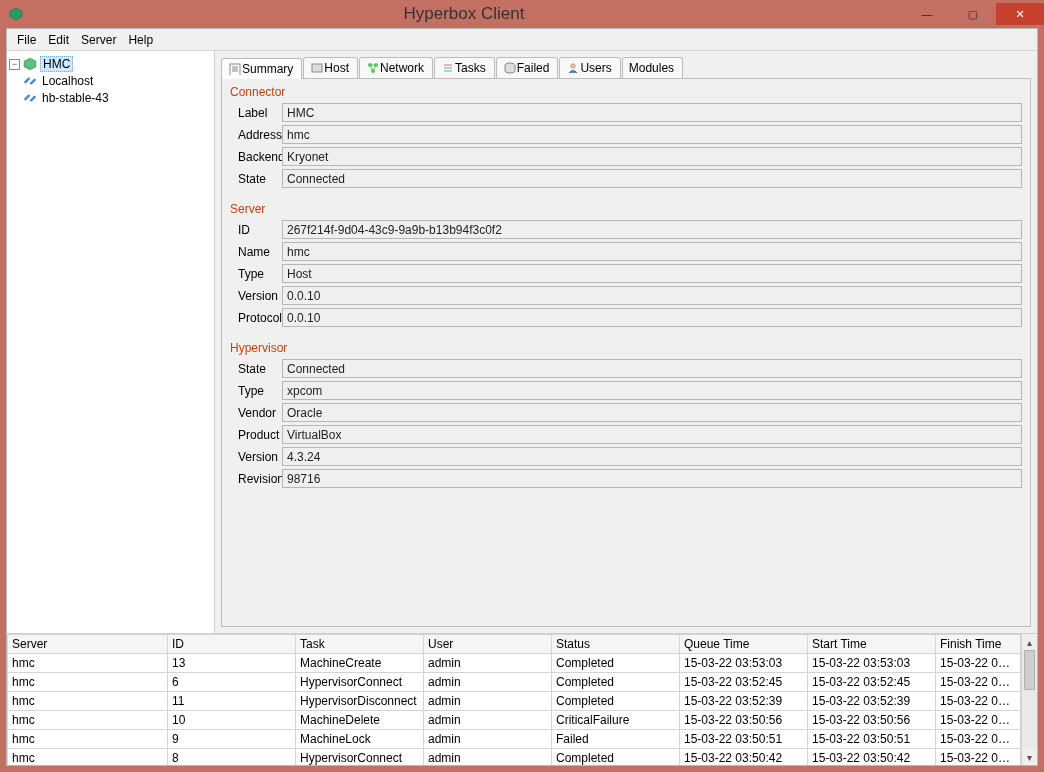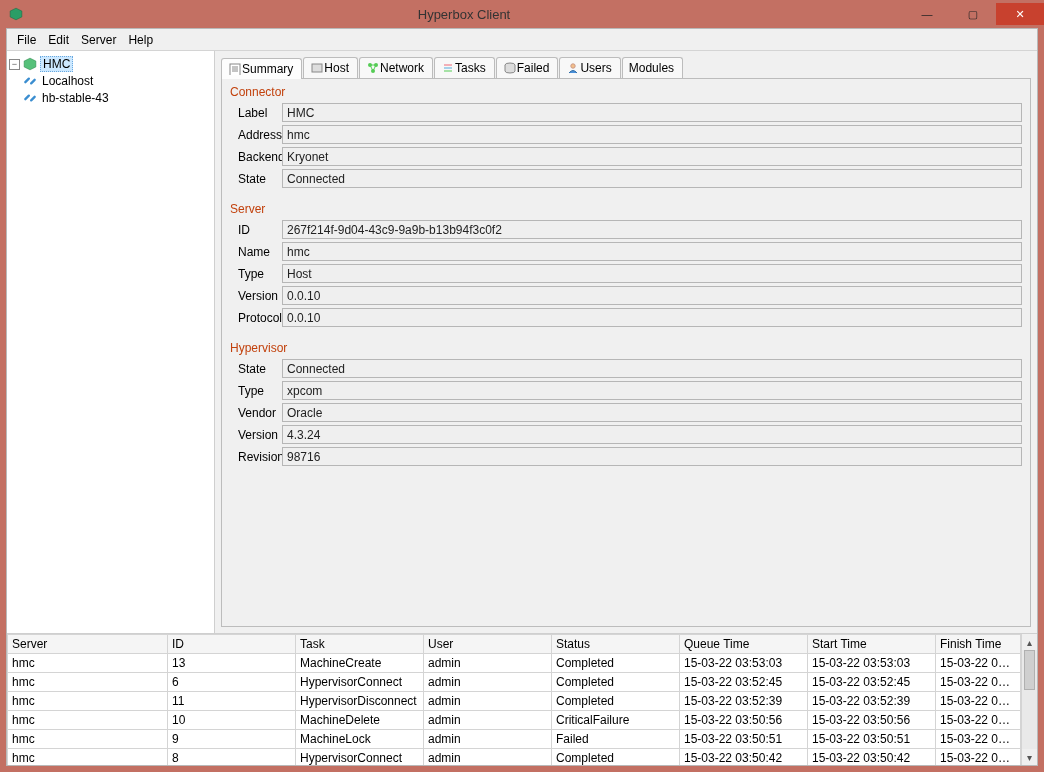--- a/index.html
+++ b/index.html
@@ -14,21 +14,21 @@
   .titlebar {
     height: 28px;
     display: flex; align-items: center;
     color: #222;
     position: relative;
   }
   .titlebar .app-icon {
     width: 16px; height: 16px; margin-left: 8px;
     display: inline-flex; align-items: center; justify-content: center;
   }
-  .titlebar .title { flex: 1; text-align: center; font-size: 13px; color: #333; }
+  .titlebar .title { flex: 1; text-align: center; font-size: 17px; color: #333; }
   .titlebar .winbtns { display: flex; height: 22px; }
   .titlebar .winbtn {
     width: 46px; display: flex; align-items: center; justify-content: center;
     font-family: "Segoe UI Symbol", sans-serif;
     font-size: 11px;
   }
   .titlebar .winbtn.close { background: #c8412e; color: #fff; width: 48px; }
 
   
   .client {
@@ -329,20 +329,24 @@
               <label>State</label>
               <input readonly="" value="Connected" style="">
             </div>
           <div class="row">
               <label>Type</label>
               <input readonly="" value="xpcom" style="">
             </div>
           <div class="row">
               <label>Vendor</label>
               <input readonly="" value="Oracle" style="">
+            </div>
+          <div class="row">
+              <label>Product</label>
+              <input readonly="" value="VirtualBox" style="">
             </div>
           <div class="row">
               <label>Version</label>
               <input readonly="" value="4.3.24" style="">
             </div>
           <div class="row">
               <label>Revision</label>
               <input readonly="" value="98716" style="">
             </div>
 

